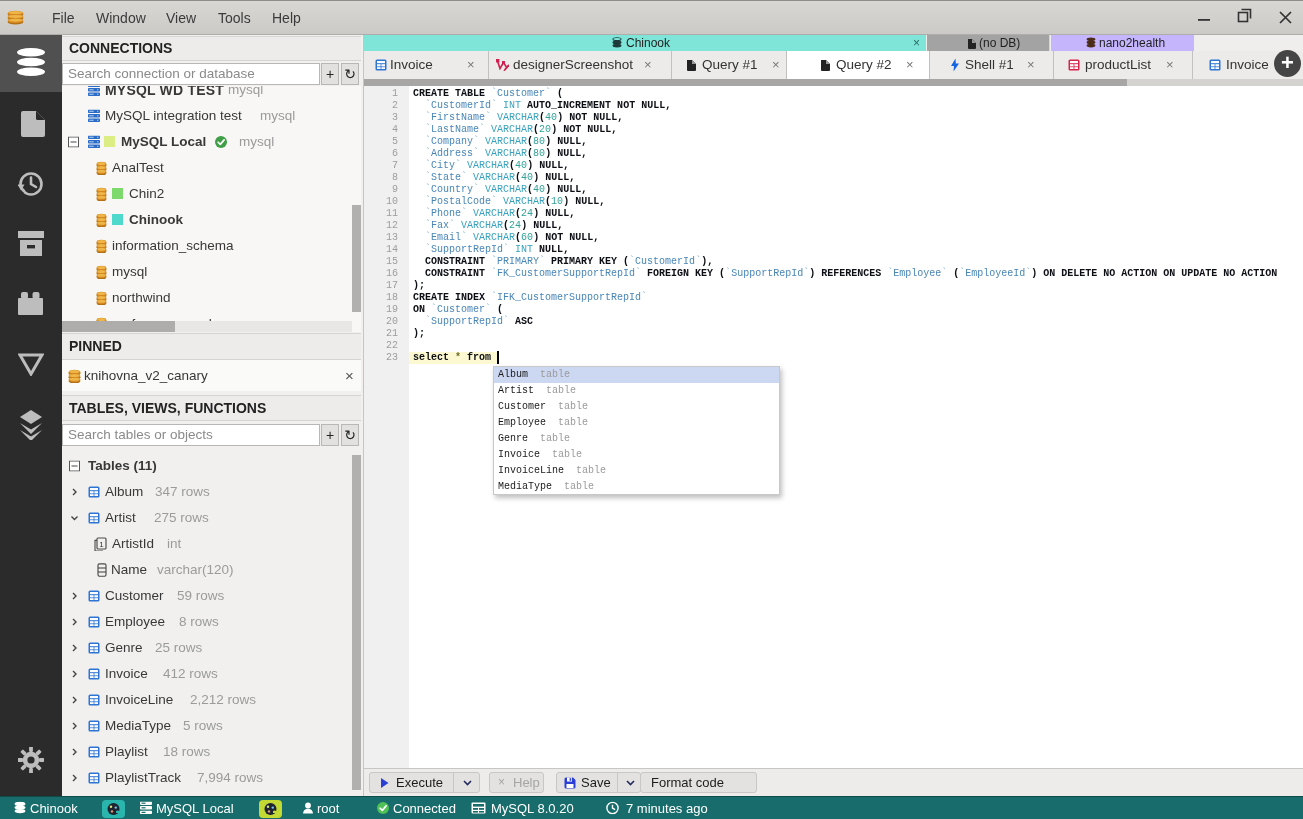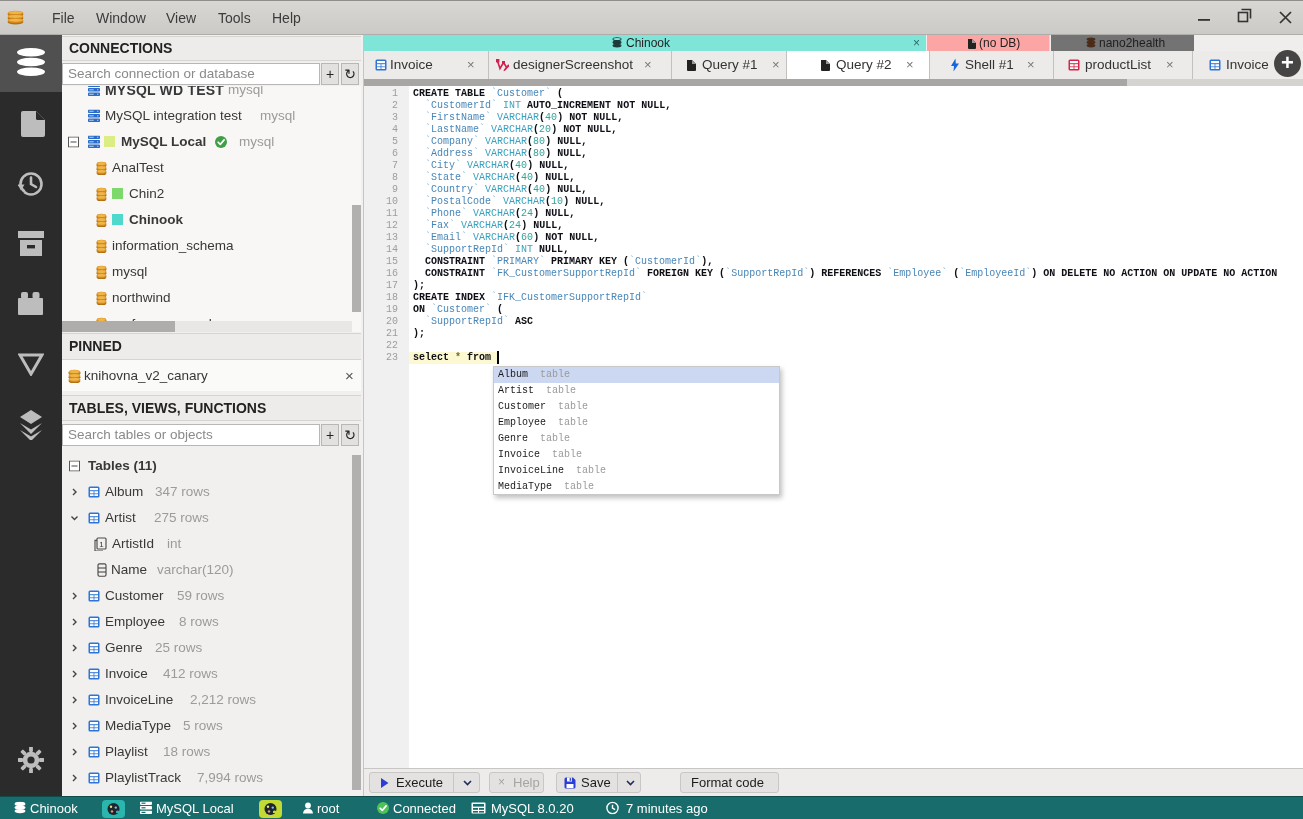--- a/index.html
+++ b/index.html
@@ -587,28 +587,28 @@
   <div class="g" style="left:0;width:562px;background:#7fe5d8">
     <span style="position:absolute;left:248px;top:2px"><svg width="10" height="12" viewBox="0 0 10 12">
             <ellipse cx="5.0" cy="2.2" rx="4.5" ry="1.9" fill="#1c3b3a"></ellipse>
             <ellipse cx="5.0" cy="5.4" rx="4.5" ry="1.9" fill="#1c3b3a"></ellipse>
             <ellipse cx="5.0" cy="8.6" rx="4.5" ry="1.9" fill="#1c3b3a"></ellipse>
             <ellipse cx="5.0" cy="2.0" rx="3.7" ry="1.0" fill="#7fe5d8"></ellipse>
           </svg></span>
     <span style="position:absolute;left:262px">Chinook</span>
     <span style="position:absolute;left:549px;color:#2a6b62">×</span>
   </div>
-  <div class="g" style="left:563px;width:123px;background:#fca5a5;border-right:1px solid #d8d7d4">
+  <div class="g" style="left:563px;width:123px;background:#a3a3a3;border-right:1px solid #d8d7d4">
     <span style="position:absolute;left:40px;top:2px"><svg width="9" height="11" viewBox="0 0 9 11">
             <path d="M1 1 h4 l4 4 v5 a1 1 0 0 1 -1 1 h-6 a1 1 0 0 1 -1 -1 z" fill="#222"></path>
             <path d="M5 1 l4 4 h-4 z" fill="#999"></path>
           </svg></span>
     <span style="position:absolute;left:52px">(no DB)</span>
   </div>
-  <div class="g" style="left:687px;width:143px;background:#737373">
+  <div class="g" style="left:687px;width:143px;background:#c4b5fd">
     <span style="position:absolute;left:35px;top:2px"><svg width="10" height="12" viewBox="0 0 10 12">
             <ellipse cx="5" cy="2.2" rx="4.4" ry="1.8" fill="#4a2c18"></ellipse>
             <ellipse cx="5" cy="5.4" rx="4.4" ry="1.8" fill="#4a2c18"></ellipse>
             <ellipse cx="5" cy="8.6" rx="4.4" ry="1.8" fill="#4a2c18"></ellipse>
           </svg></span>
     <span style="position:absolute;left:48px">nano2health</span>
   </div>
 </div>
 <div id="row2">
   <div class="tab" style="left:0;width:125px">
@@ -706,21 +706,21 @@
           <rect x="3" y="0.5" width="5" height="4" fill="#fff"></rect>
           <rect x="5.6" y="1.2" width="1.6" height="2.6" fill="#2b3fd6"></rect>
           <rect x="2.5" y="7" width="7" height="4" fill="#fff"></rect>
         </svg></span>
   <span style="left:24px">Save</span>
   <span style="left:60px;border-left:1px solid #c8c7c5;height:19px"></span>
   <span class="carv" style="left:69px"><svg width="9" height="6" viewBox="0 0 9 6">
           <path d="M1 1 L4.5 4.5 L8 1" stroke="#222a5e" stroke-width="1.6" fill="none"></path>
         </svg></span>
 </div>
-<div class="tbtn" style="left:680px;width:99px">
+<div class="tbtn" style="left:640px;width:117px">
   <span style="left:10px">Format code</span>
 </div>
 
 <div id="status">
   <span class="ig" style="left:14px"><svg width="12" height="13" viewBox="0 0 12 13">
           <ellipse cx="6" cy="2.4" rx="5.4" ry="2.1" fill="#fff"></ellipse>
           <ellipse cx="6" cy="6" rx="5.4" ry="2.1" fill="#fff"></ellipse>
           <ellipse cx="6" cy="9.6" rx="5.4" ry="2.1" fill="#fff"></ellipse>
         </svg></span>
   <span style="left:30px">Chinook</span>

